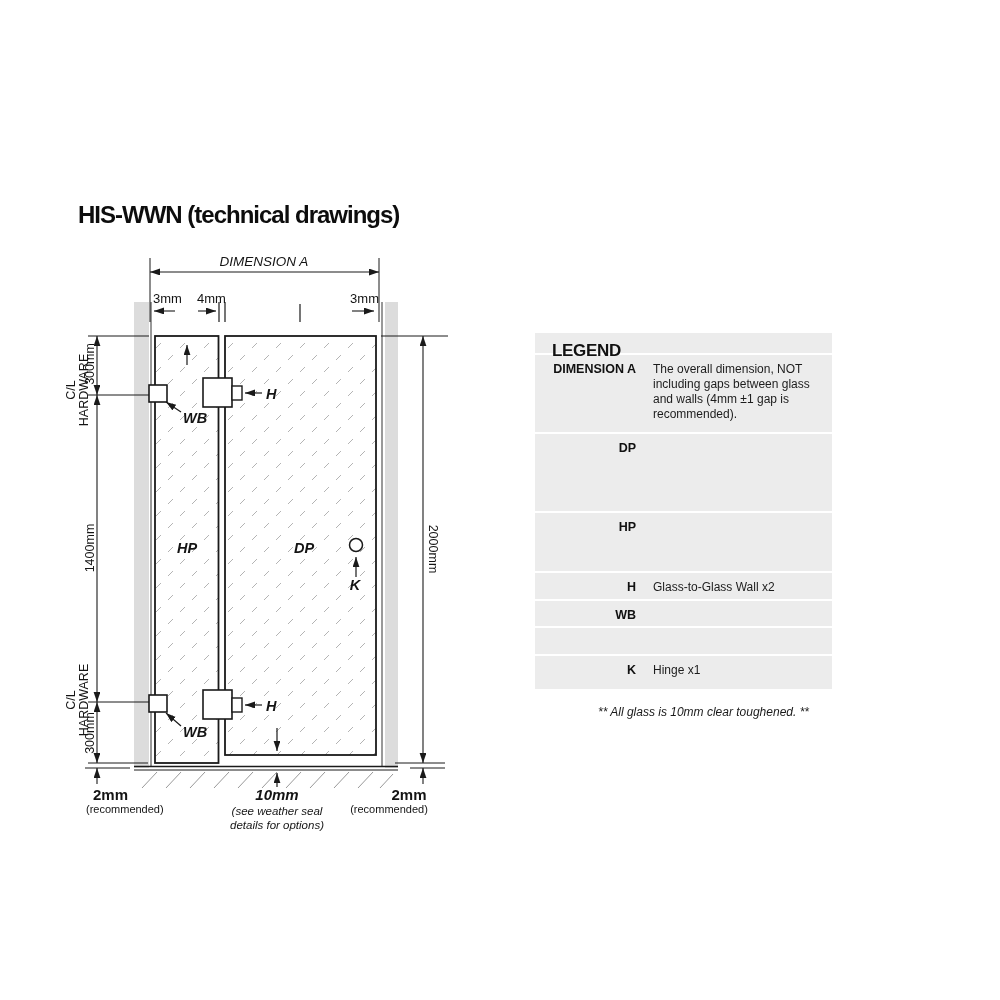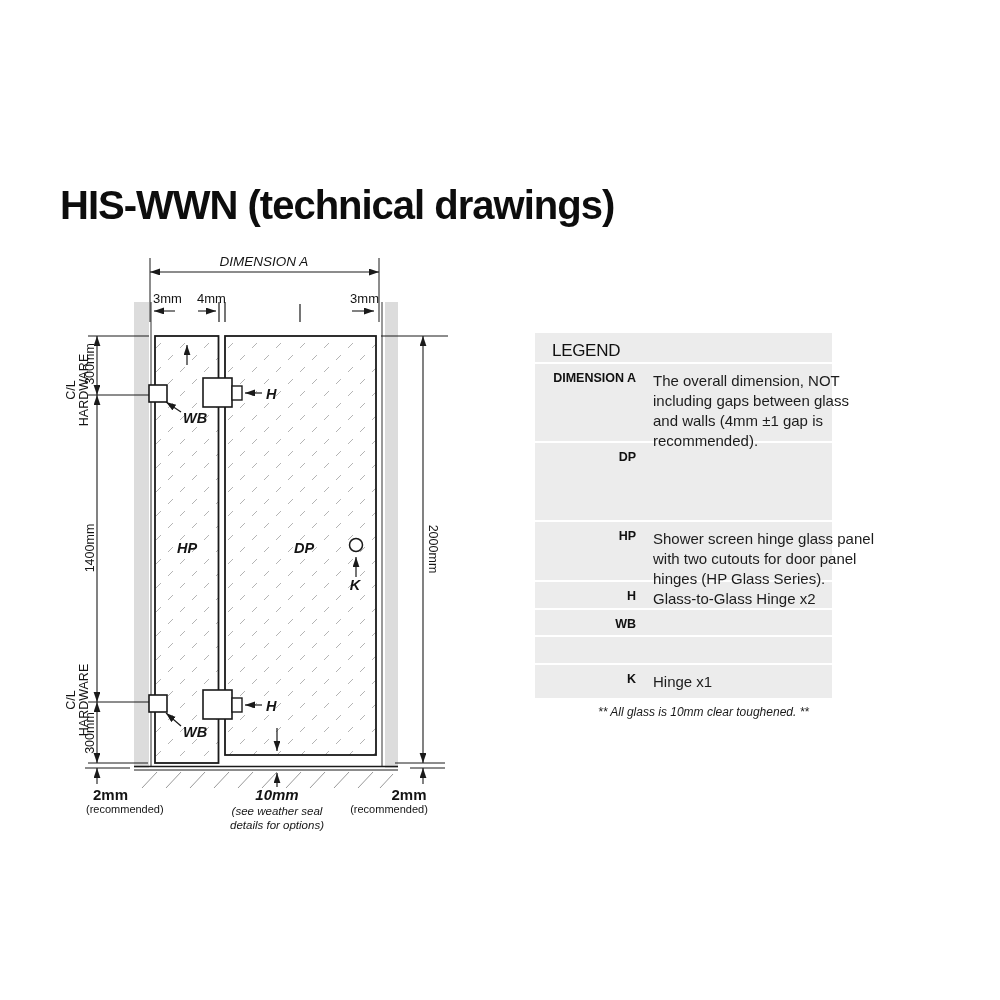--- a/index.html
+++ b/index.html
@@ -1,36 +1,36 @@
 <!DOCTYPE html>
 <html><head>
 <meta charset="utf-8">
 <style>
   html,body{margin:0;padding:0;background:#fff;width:1000px;height:1000px;position:relative;
     font-family:"Liberation Sans",sans-serif;color:#111;}
-  .page-title{position:absolute;left:60px;top:183px;font-size:40px;font-weight:bold;
-    letter-spacing:-1px;margin:0;color:#0d0d0d;}
+  .page-title{position:absolute;left:60px;top:183px;font-size:24px;font-weight:bold;
+    letter-spacing:-1px;margin:18px;color:#0d0d0d;}
   svg{position:absolute;left:0;top:0;}
   svg text{font-family:"Liberation Sans",sans-serif;fill:#141414;}
   .dimt{font-size:13px;}
   .dimv{font-size:12.5px;}
   .dima{font-size:13.5px;font-style:italic;}
   .lbl{font-size:14.5px;font-style:italic;font-weight:bold;}
   .big{font-size:15px;font-weight:bold;}
   .bigi{font-size:15px;font-weight:bold;font-style:italic;}
   .note{font-size:11px;}
   .notei{font-size:11.5px;font-style:italic;}
   .legend{position:absolute;left:535px;top:333px;width:297px;background:#ececec;}
-  .legend-title{height:31px;box-sizing:border-box;padding:8px 12px 0 17px;font-size:17px;
-    font-weight:normal;border-bottom:2px solid #fff;letter-spacing:-0.3px;}
+  .legend-title{height:22px;box-sizing:border-box;padding:8px 12px 0 17px;font-size:17px;
+    font-weight:bold;border-bottom:2px solid #fff;letter-spacing:-0.3px;}
   .legend-row{display:flex;box-sizing:border-box;border-bottom:2px solid #fff;padding-top:7px;}
   .legend-row:last-child{border-bottom:none;}
   .legend-term{flex:none;width:118px;box-sizing:border-box;padding-right:17px;text-align:right;
     font-size:12.5px;font-weight:bold;}
-  .legend-desc{flex:none;font-size:15px;line-height:20px;white-space:pre;color:#1c1c1c;}
+  .legend-desc{flex:none;font-size:12px;line-height:15px;white-space:pre;color:#1c1c1c;}
   .legend-row.r1{height:79px;}
   .legend-row.r2{height:79px;}
   .legend-row.r3{height:60px;}
   .legend-row.r4{height:28px;}
   .legend-row.r5{height:27px;}
   .legend-row.r6{height:28px;}
   .legend-row.r7{height:33px;}
   .legend-footnote{position:absolute;left:598px;top:705px;font-size:12px;font-style:italic;
     color:#1a1a1a;text-align:center;}
 </style>
@@ -186,27 +186,24 @@
     <div class="legend-desc">The overall dimension, NOT
 including gaps between glass
 and walls (4mm ±1 gap is
 recommended).</div>
   </div>
   <div class="legend-row r2">
     <div class="legend-term">DP</div>
   </div>
   <div class="legend-row r3">
     <div class="legend-term">HP</div>
-    <div class="legend-desc">Shower screen hinge glass panel
-with two cutouts for door panel
-hinges (HP Glass Series).</div>
   </div>
   <div class="legend-row r4">
     <div class="legend-term">H</div>
-    <div class="legend-desc">Glass-to-Glass Hinge x2</div>
+    <div class="legend-desc">Glass-to-Glass Wall x2</div>
   </div>
   <div class="legend-row r5">
     <div class="legend-term">WB</div>
   </div>
   <div class="legend-row r6">
     <div class="legend-term"></div>
     <div class="legend-desc"></div>
   </div>
   <div class="legend-row r7">
     <div class="legend-term">K</div>

